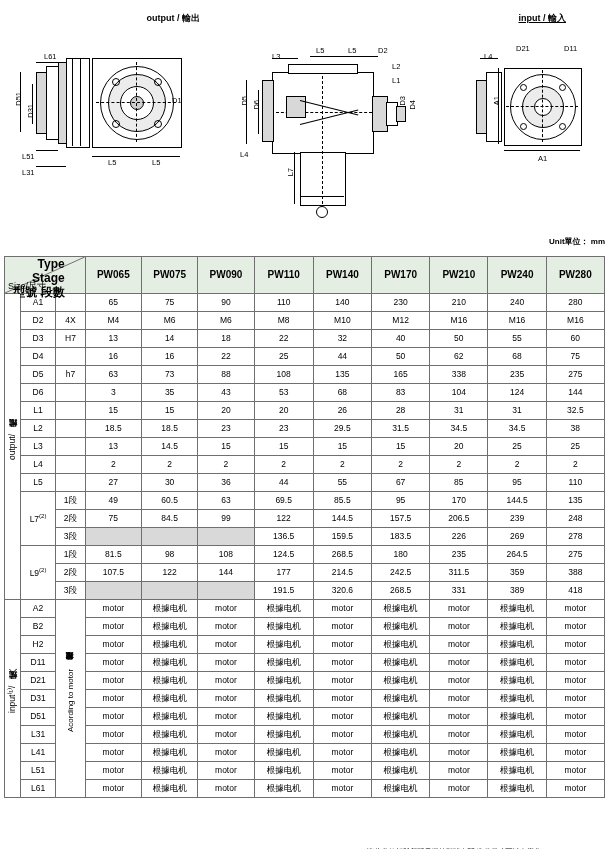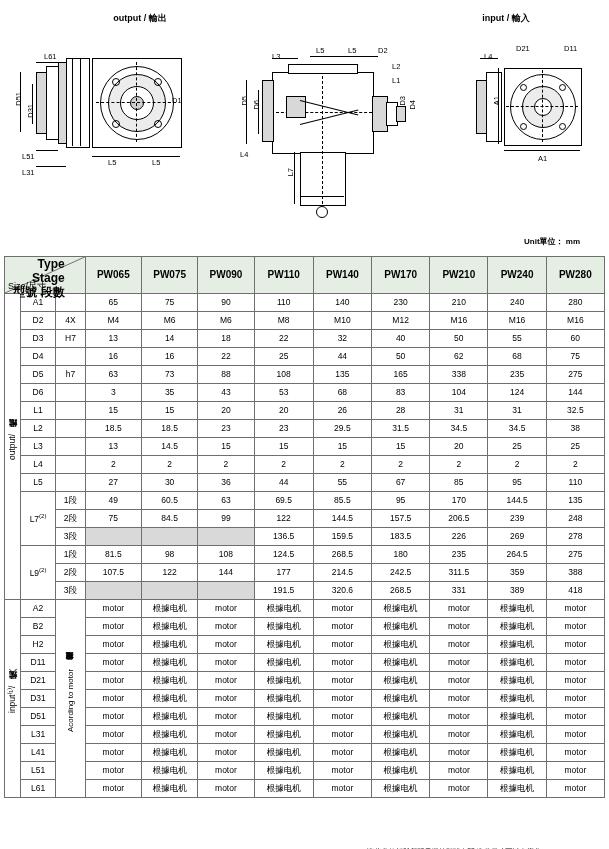--- a/index.html
+++ b/index.html
@@ -9,34 +9,34 @@
     font-family:"Liberation Sans", sans-serif;
     font-size:9px;
     color:#000;
     position:relative;
     overflow:hidden;
   }
   .page{position:relative;width:609px;height:849px;}
 
   
   .drawings{position:relative;height:232px;width:609px;}
-  .dwg-title{position:absolute;font-size:9px;font-weight:bold;text-align:center;}
+  .dwg-title{position:absolute;font-size:9px;font-weight:bold;text-align:right;}
 
   .gray-body{background:#d8d8d8;border:1px solid #000;position:absolute;}
   .white-body{background:#ffffff;border:1px solid #000;position:absolute;}
   .line{position:absolute;background:#000;}
   .hline{height:1px;}
   .vline{width:1px;}
   .dimlabel{position:absolute;font-size:7.5px;}
   .dimlabel.vert{writing-mode:vertical-rl;transform:rotate(180deg);}
   .circ{position:absolute;border:1px solid #000;border-radius:50%;}
   .dash{position:absolute;border-top:1px dashed #000;}
   .dashv{position:absolute;border-left:1px dashed #000;}
 
-  .unit{position:absolute;right:29px;top:236px;font-size:8px;font-weight:bold;}
+  .unit{position:absolute;right:4px;top:236px;font-size:8px;font-weight:bold;}
 
   
   table.spec{
     position:absolute;
     top:256px;left:4px;
     border-collapse:collapse;
     width:601px;
     font-size:8.5px;
   }
   table.spec td, table.spec th{
@@ -64,21 +64,21 @@
   .hdr-split .diag{position:absolute;left:0;top:0;width:100%;height:100%;}
 </style>
 </head>
 <body>
 
 <div class="page">
 
   <div class="drawings">
 
     <div class="dwg-title" style="left:80px;top:12px;width:120px;">output / 輸出</div>
-    <div class="dwg-title" style="left:446px;top:12px;width:120px;">input / 輸入</div>
+    <div class="dwg-title" style="left:446px;top:12px;width:120px;text-decoration:underline;">input / 輸入</div>
 
     <div>
 
       <div class="gray-body" style="left:36px;top:72px;width:10px;height:60px;"></div>
       <div class="white-body" style="left:46px;top:66px;width:12px;height:72px;"></div>
       <div class="gray-body" style="left:58px;top:62px;width:8px;height:80px;"></div>
       <div class="white-body" style="left:66px;top:58px;width:22px;height:88px;"></div>
       <div class="line vline" style="left:72px;top:58px;height:88px;"></div>
       <div class="line vline" style="left:80px;top:58px;height:88px;"></div>
 

